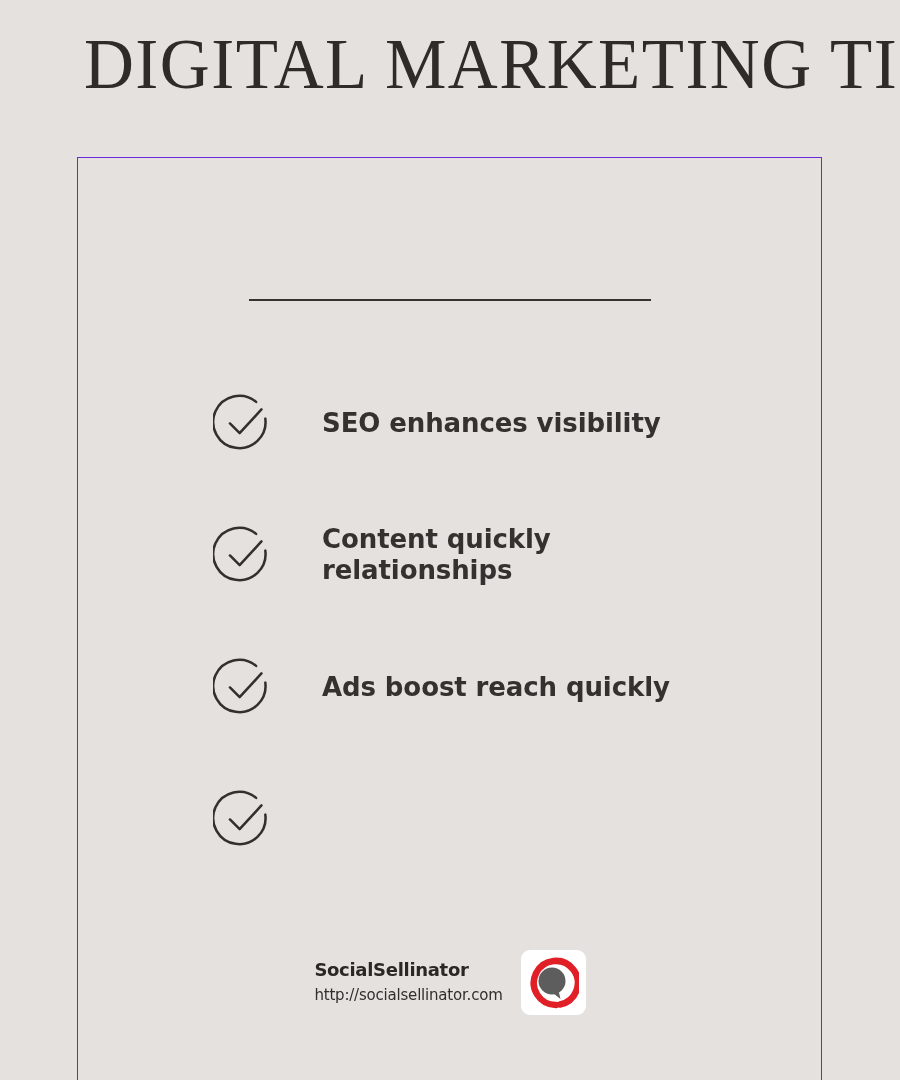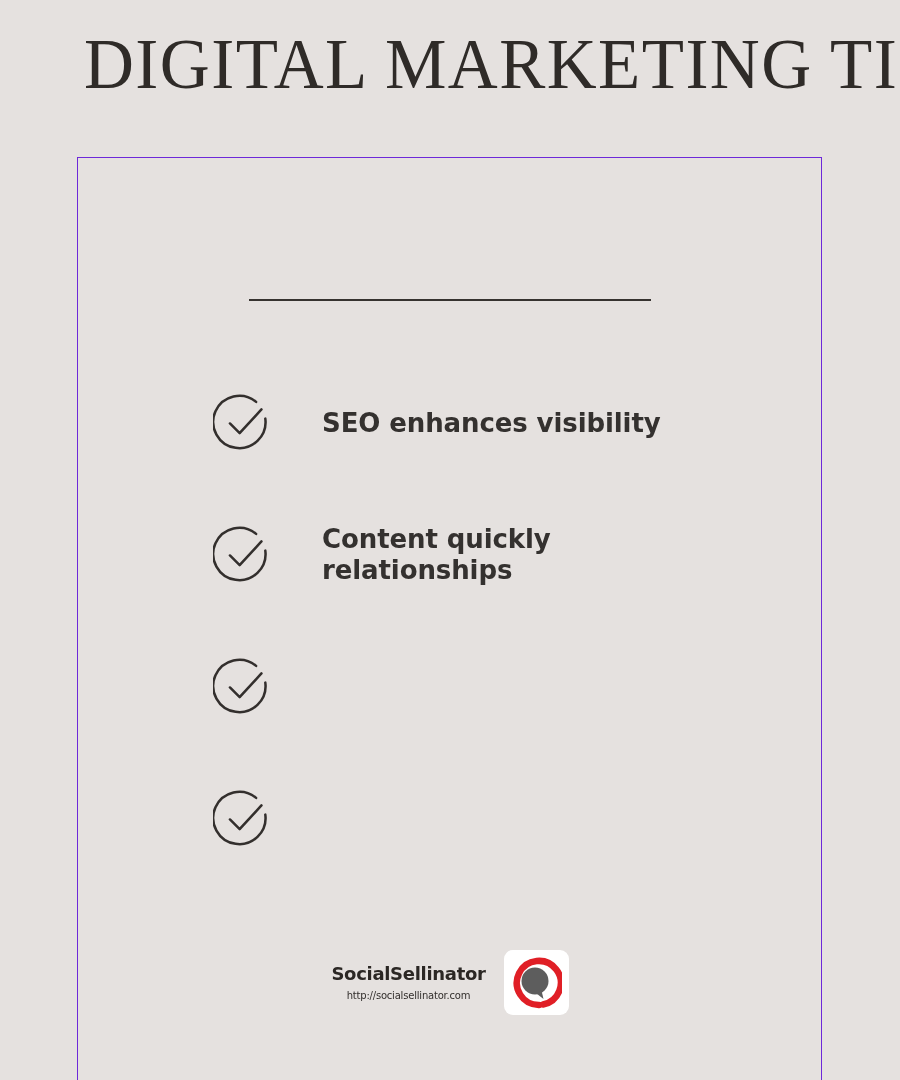--- a/index.html
+++ b/index.html
@@ -94,36 +94,36 @@
     position: absolute;
     left: 0;
     top: 950px;
     width: 900px;
     display: flex;
     justify-content: center;
     align-items: center;
   }
 
   .footer-text {
-    text-align: center;
+    text-align: left;
     margin-right: 18px;
   }
 
   .brand-name {
     font-family: "DejaVu Sans", "Liberation Sans", sans-serif;
     font-size: 18px;
     font-weight: bold;
     color: #2b2724;
     letter-spacing: -0.3px;
     line-height: 1.3;
   }
 
   .brand-url {
     font-family: "DejaVu Sans", "Liberation Sans", sans-serif;
-    font-size: 10px;
+    font-size: 15px;
     color: #322e2c;
     letter-spacing: -0.2px;
     line-height: 1.5;
     margin-top: 3px;
   }
 
   .logo-tile {
     width: 65px;
     height: 65px;
     background: #ffffff;
@@ -166,20 +166,21 @@
           <path d="M17.5 32.5 L27.5 42.5 L50 18" fill="none" stroke="#332f2d" stroke-width="2.6" stroke-linecap="round" stroke-linejoin="round"></path>
         </svg>
         <div class="tip-text">Content quickly relationships</div>
       </div>
 
       <div class="tip">
         <svg class="tip-icon" viewBox="0 0 64 64">
           <path d="M44.5 10.2 A27 27 0 1 0 54 27.5" fill="none" stroke="#332f2d" stroke-width="2.6" stroke-linecap="round"></path>
           <path d="M17.5 32.5 L27.5 42.5 L50 18" fill="none" stroke="#332f2d" stroke-width="2.6" stroke-linecap="round" stroke-linejoin="round"></path>
         </svg>
+        <div class="tip-text">Ads boost reach quickly</div>
       </div>
 
       <div class="tip">
         <svg class="tip-icon" viewBox="0 0 64 64">
           <path d="M44.5 10.2 A27 27 0 1 0 54 27.5" fill="none" stroke="#332f2d" stroke-width="2.6" stroke-linecap="round"></path>
           <path d="M17.5 32.5 L27.5 42.5 L50 18" fill="none" stroke="#332f2d" stroke-width="2.6" stroke-linecap="round" stroke-linejoin="round"></path>
         </svg>
       </div>
 
     </div>

